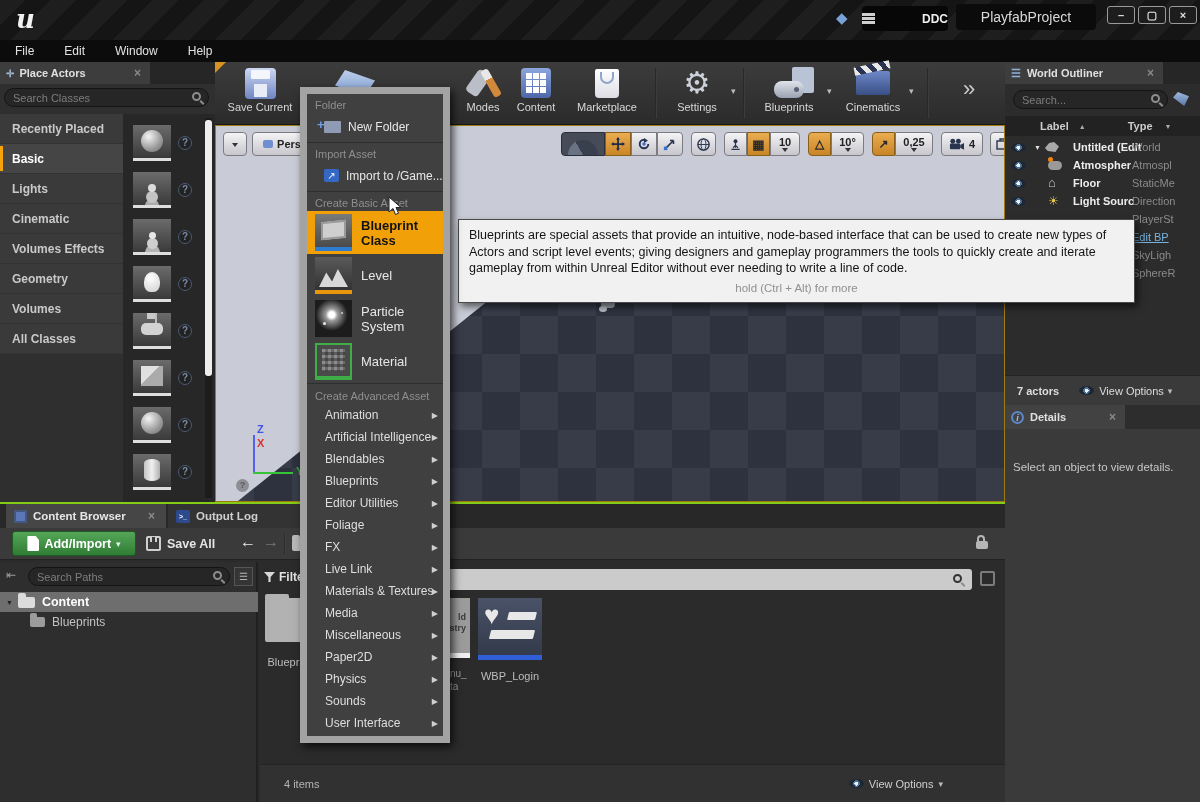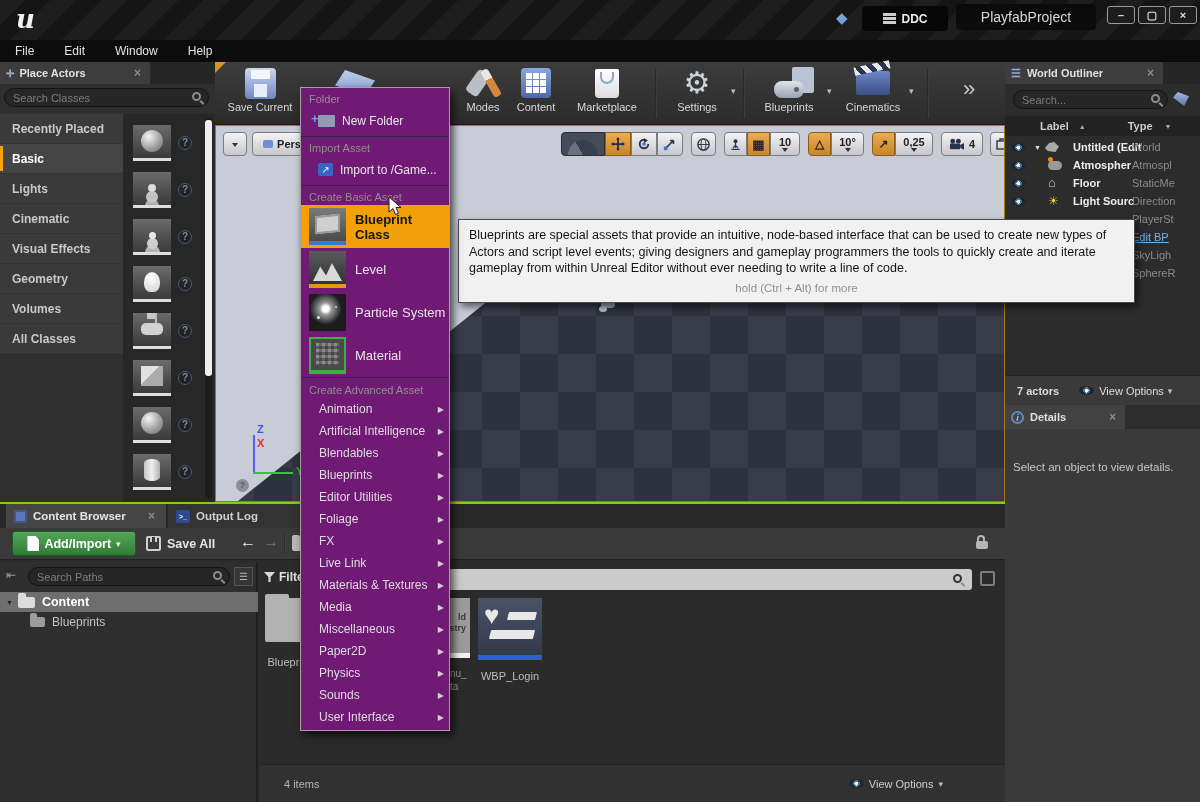--- a/index.html
+++ b/index.html
@@ -40,21 +40,21 @@
   .tb-sep{position:absolute;top:6px;bottom:6px;width:2px;background:linear-gradient(90deg,#1e1e1e,#474747)}
   
   #viewport{left:215px;top:125px;width:790px;height:377px;background:#c9cbd6;border:1px solid #a07c10;overflow:hidden}
   .vp-btn{position:absolute;top:6px;height:24px;background:linear-gradient(#f4f4f6,#c6c6cc);border:1px solid #7c7c80;
     color:#222;font-weight:bold;font-size:11px;display:flex;align-items:center;justify-content:center}
   .vp-btn.orange{background:linear-gradient(#eaad50,#c98526);border-color:#8a5f1d}
   .vp-val{flex-direction:column;line-height:10px}
   .vp-caret{width:0;height:0;border-left:3px solid transparent;border-right:3px solid transparent;border-top:4px solid #333;margin-top:1px}
   .rl{border-radius:4px 0 0 4px}.rr{border-radius:0 4px 4px 0}.ra{border-radius:4px}
   
-  #context-menu{left:300px;top:87px;width:150px;background:#701a75;border:1px solid #a3a3a3;z-index:100;
+  #context-menu{left:300px;top:87px;width:150px;background:#404040;border:7px solid #a3a3a3;z-index:100;
     box-shadow:3px 4px 8px rgba(0,0,0,.7);padding:2px 0}
   .cm-head{color:#8f8f8f;font-size:11px;padding:3px 8px 2px}
   .cm-item{height:27px;display:flex;align-items:center;padding-left:17px;color:#e6e6e6;font-size:12px;gap:7px}
   .cm-sep{height:1px;background:#2e2e2e;margin:2px 0}
   .cm-big{height:43px;display:flex;align-items:center;gap:9px;padding-left:8px;color:#e6e6e6;font-size:13px}
   .cm-big.sel{background:#f2a007;color:#131313;font-weight:bold}
   .cm-bigic{width:37px;height:37px;background:linear-gradient(#7a7a7a,#454545);position:relative;flex:none}
   .cm-strip{position:absolute;left:0;right:0;bottom:0;height:4px}
   .cm-adv{height:22px;display:flex;align-items:center;padding-left:18px;color:#dedede;font-size:12px;position:relative}
   .cm-arrow{position:absolute;right:5px;color:#cfcfcf;font-size:8px}
@@ -78,21 +78,21 @@
   .adv-strip{height:1px;background:#2e2e2e}
 </style>
 </head>
 <body>
 
 <div id="app">
 
   <div id="titlebar" class="abs">
     <div class="abs" style="left:16px;top:4px;font-family:'DejaVu Serif',serif;font-style:italic;font-weight:bold;font-size:26px;color:#f2f2f2">u</div>
     <span class="abs" style="left:836px;top:9px;color:#79a3d8;font-size:15px">◆</span>
-    <div class="abs" style="left:862px;top:6px;width:86px;height:25px;background:#070707;border-radius:4px;display:flex;align-items:center;justify-content:center;gap:6px">
+    <div class="abs" style="left:862px;top:6px;width:86px;height:25px;background:#070707;border-radius:4px;display:flex;align-items:center;justify-content:space-between;gap:6px">
       <span style="display:inline-block;width:13px;height:11px;background:linear-gradient(#cfcfcf 0 3px,#070707 3px 4px,#cfcfcf 4px 7px,#070707 7px 8px,#cfcfcf 8px 11px)"></span>
       <span style="color:#ededed;font-weight:bold;font-size:12px">DDC</span>
     </div>
     <div class="abs" style="left:956px;top:4px;width:140px;height:26px;background:#0b0b0b;border-radius:4px;display:flex;align-items:center;justify-content:center">
       <span style="color:#d9d9d9;font-size:14px">PlayfabProject</span>
     </div>
     <div class="abs" style="left:1104px;top:6px;display:flex">
       <div class="winbtn">–</div>
       <div class="winbtn">▢</div>
       <div class="winbtn">×</div>
@@ -125,21 +125,21 @@
       <div class="pa-cat sel">
           <span>Basic</span>
         </div>
       <div class="pa-cat">
           <span>Lights</span>
         </div>
       <div class="pa-cat">
           <span>Cinematic</span>
         </div>
       <div class="pa-cat">
-          <span>Visual Effects</span>
+          <span>Volumes Effects</span>
         </div>
       <div class="pa-cat">
           <span>Geometry</span>
         </div>
       <div class="pa-cat">
           <span>Volumes</span>
         </div>
       <div class="pa-cat">
           <span>All Classes</span>
         </div>

